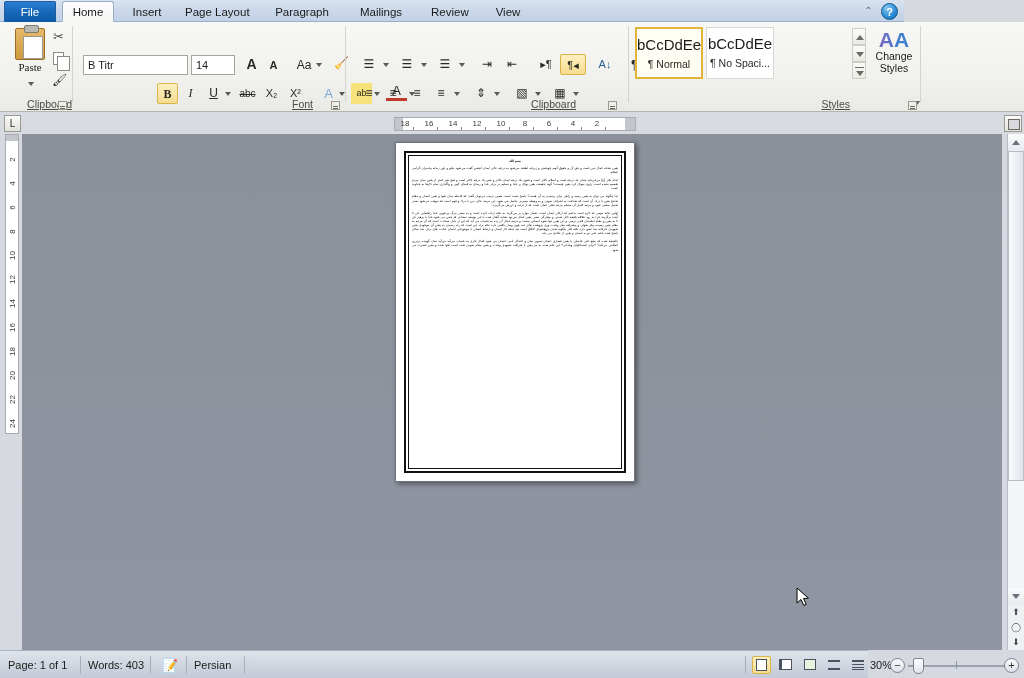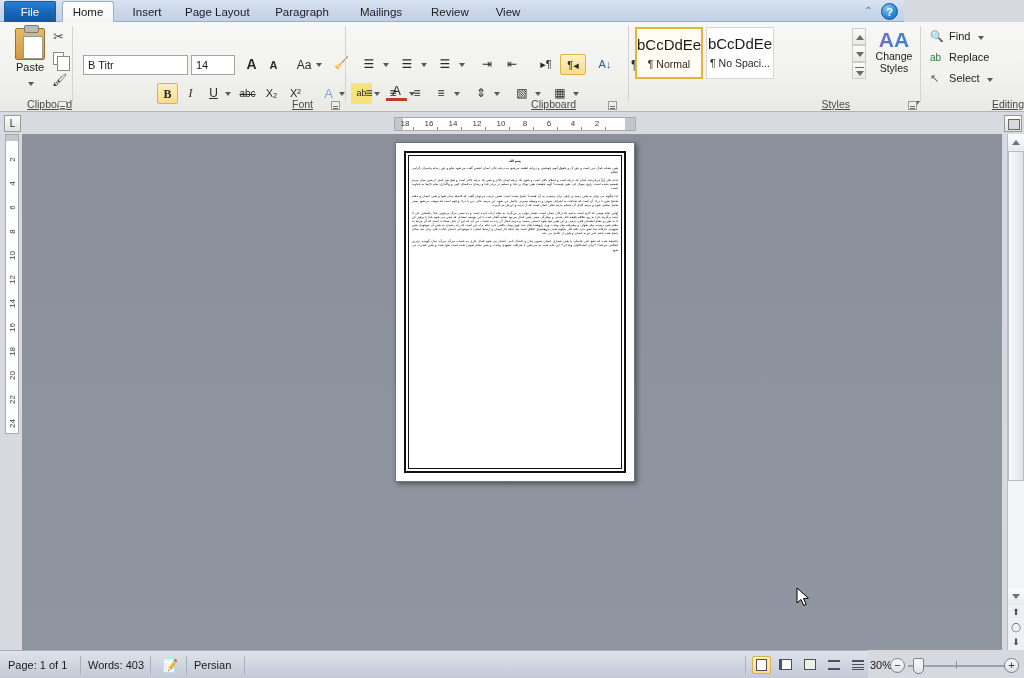--- a/index.html
+++ b/index.html
@@ -87,21 +87,21 @@
     border: 1px solid #9a7026; border-radius: 2px; position: relative;
   }
   .clipboard-ico::before {
     content:""; position: absolute; left: 8px; top: -4px; width: 13px; height: 6px;
     background: #b9b9b2; border: 1px solid #7c7c74; border-radius: 2px;
   }
   .clipboard-ico::after {
     content:""; position: absolute; left: 7px; top: 7px; width: 18px; height: 21px;
     background: #fff; border: 1px solid #9a9a92;
   }
-  .paste-label { font-size: 11px; color: #1b1b1b; line-height: 12px; }
+  .paste-label { font-size: 11px; color: #1b1b1b; line-height: 12px; font-family: Liberation Serif, serif; }
   .mini-btn { position: absolute; width: 20px; height: 19px; }
 
   .scissors::before { content:"✂"; font-size: 13px; color:#50504a; position:absolute; left:3px; top:1px;}
   .copy-ico {
     position:absolute; left:3px; top:3px; width:11px;height:13px; background:#fff;
     border:1px solid #8a8a82;
   }
   .copy-ico::after{content:"";position:absolute;left:3px;top:3px;width:11px;height:13px;
     background:#fff;border:1px solid #8a8a82;}
   .brush::before{content:"🖌";font-size:12px;position:absolute;left:2px;top:1px;}
@@ -406,37 +406,20 @@
         <div class="cs-label">Change</div>
         <div class="cs-label">Styles</div>
       </div>
       <div class="carat" style="left:284px;top:79px;"></div>
 
       <div class="group-label" style="left:0;width:220px;">Styles</div>
       <div class="dlg-launcher" style="left:278px;"></div>
     </div>
     <div class="group-sep" style="left:920px;"></div>
 
-    <div class="group" style="left:922px;width:102px;">
-      <div class="edit-item" style="left:8px;top:5px;">
-        <span style="display:inline-block;width:16px;color:#4a5a6a;">🔍</span>
-        <span>Find</span>
-        <span style="display:inline-block;width:0;height:0;margin-left:4px;border-left:3px solid transparent;border-right:3px solid transparent;border-top:4px solid #5a5a52;"></span>
-      </div>
-      <div class="edit-item" style="left:8px;top:26px;">
-        <span style="display:inline-block;width:16px;color:#2a7a3a;font-size:10px;">ab</span>
-        <span>Replace</span>
-      </div>
-      <div class="edit-item" style="left:8px;top:47px;">
-        <span style="display:inline-block;width:16px;color:#5a5a52;">↖</span>
-        <span>Select</span>
-        <span style="display:inline-block;width:0;height:0;margin-left:4px;border-left:3px solid transparent;border-right:3px solid transparent;border-top:4px solid #5a5a52;"></span>
-      </div>
-      <div class="group-label">Editing</div>
-    </div>
   </div>
 
   <div class="hruler-band"></div>
   <div class="tabsel">L</div>
   <div class="vsplit"></div>
 
   <div class="hruler">
     <div class="marg" style="left:0;width:8px;"></div>
     <div class="marg" style="right:0;width:10px;"></div>
     <div class="num" style="left:4px;">18</div>

